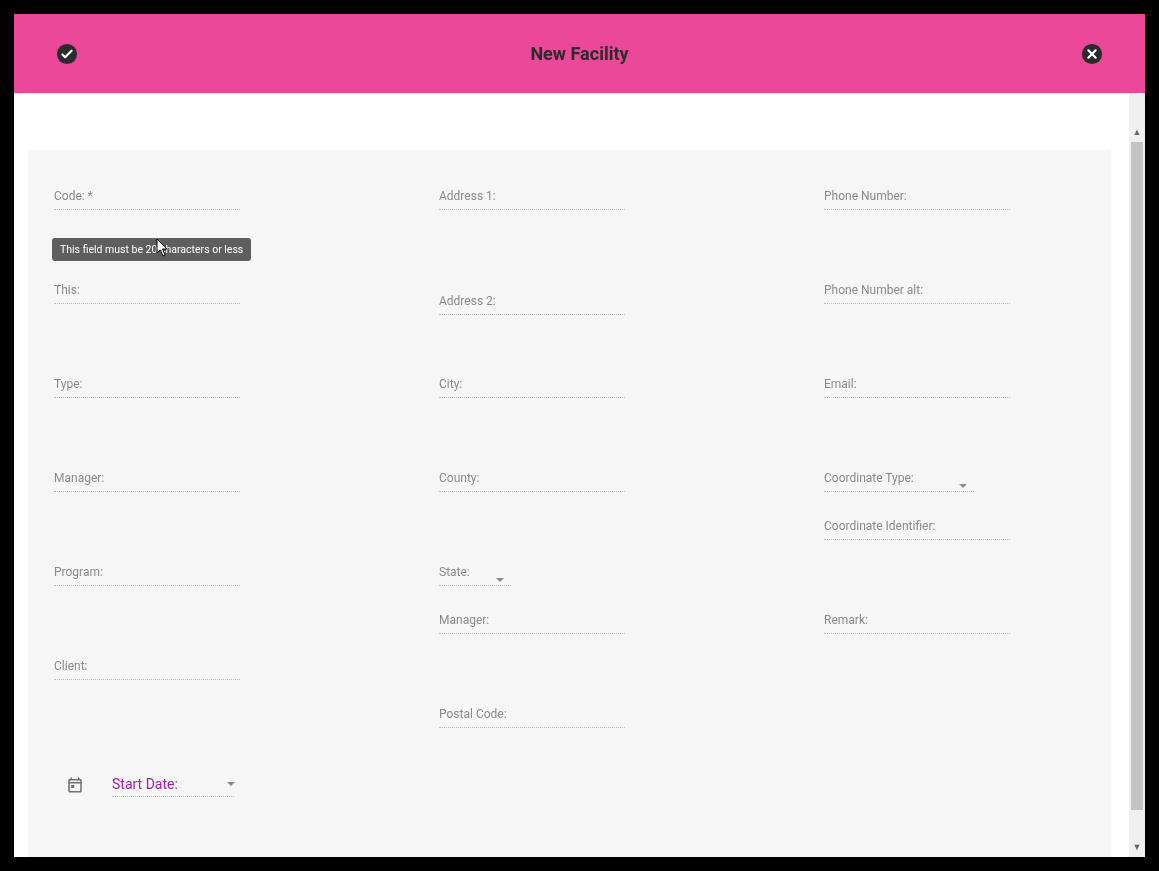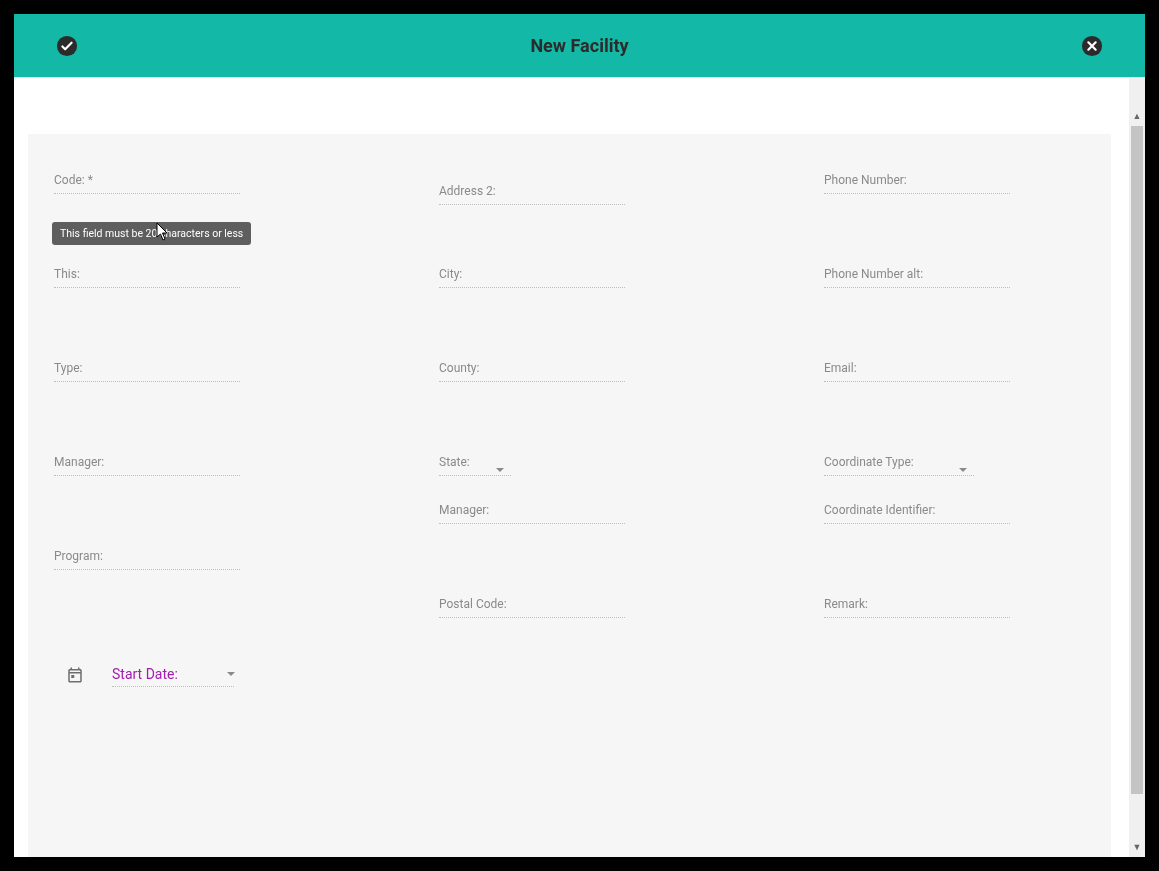--- a/index.html
+++ b/index.html
@@ -19,22 +19,22 @@
   }
   .window {
     width: 100%;
     height: 100%;
     background: #fff;
     position: relative;
     display: flex;
     flex-direction: column;
   }
   .header {
-    height: 64px;
-    background: #14b8a6;
+    height: 80px;
+    background: #ec4899;
     border-bottom: 1px solid #e6e6e6;
     display: flex;
     align-items: center;
     justify-content: space-between;
     padding: 0 42px;
   }
   .header-title {
     flex: 1;
     text-align: center;
     font-size: 18px;
@@ -238,35 +238,41 @@
                 </div>
                 <div class="field">
                   <div class="field-line" style="width: 186px;"><span class="field-label">Type:</span><input class="field-input" type="text" style=""></div>
                 </div>
                 <div class="field">
                   <div class="field-line" style="width: 186px;"><span class="field-label">Manager:</span><input class="field-input" type="text" style=""></div>
                 </div>
                 <div class="field">
                   <div class="field-line" style="width: 186px;"><span class="field-label">Program:</span><input class="field-input" type="text" style=""></div>
                 </div>
+                <div class="field">
+                  <div class="field-line" style="width: 186px;"><span class="field-label">Client:</span><input class="field-input" type="text" style=""></div>
+                </div>
                 <div class="start-row" style="margin-top: 22px; padding-left: 12px;">
                   <span class="calendar-icon"><svg viewBox="0 0 24 24">
                       <path d="M19 4h-1V2h-2v2H8V2H6v2H5C3.9 4 3 4.9 3 6v14c0 1.1.9 2 2 2h14c1.1 0 2-.9 2-2V6C21 4.9 20.1 4 19 4zM19 20H5V10h14V20zM19 8H5V6h14V8z"></path>
                       <rect x="7" y="12" width="4" height="4"></rect>
                     </svg></span>
                   <div class="start-field">
                     <span class="start-label">Start Date:</span>
                     <span class="dropdown-icon"><svg viewBox="0 0 10 10">
                         <path d="M1 3 L5 7 L9 3 Z"></path>
                       </svg></span>
                   </div>
                 </div>
               </div>
               <div class="col">
                 <div class="field">
+                  <div class="field-line" style="width: 186px;"><span class="field-label">Address 1:</span><input class="field-input" type="text" style=""></div>
+                </div>
+                <div class="field">
                   <div class="field-line" style="width: 186px; margin-top: 11px;"><span class="field-label">Address 2:</span><input class="field-input" type="text" style=""></div>
                 </div>
                 <div class="field">
                   <div class="field-line" style="width: 186px;"><span class="field-label">City:</span><input class="field-input" type="text" style=""></div>
                 </div>
                 <div class="field">
                   <div class="field-line" style="width: 186px;"><span class="field-label">County:</span><input class="field-input" type="text" style=""></div>
                 </div>
                 <div class="field" style="margin-bottom: 51px;">
                   <div class="field-line" style="width: 72px;"><span class="field-label">State:</span><input class="field-input" type="text" style=""><span class="dropdown-icon"><svg viewBox="0 0 10 10">

